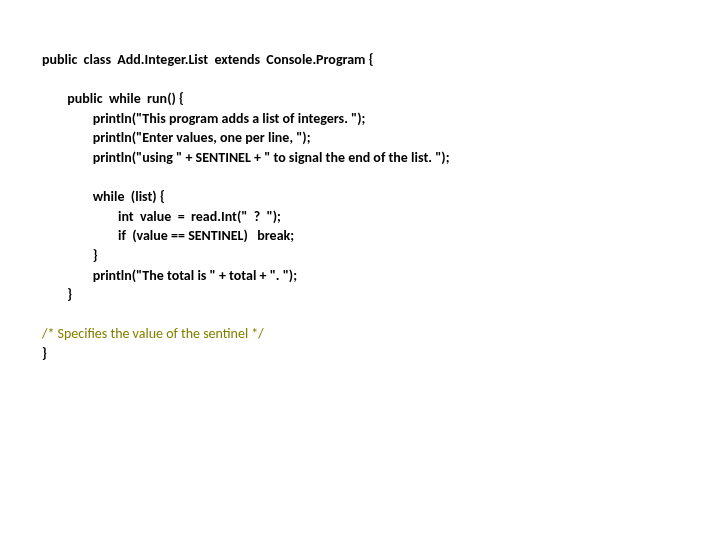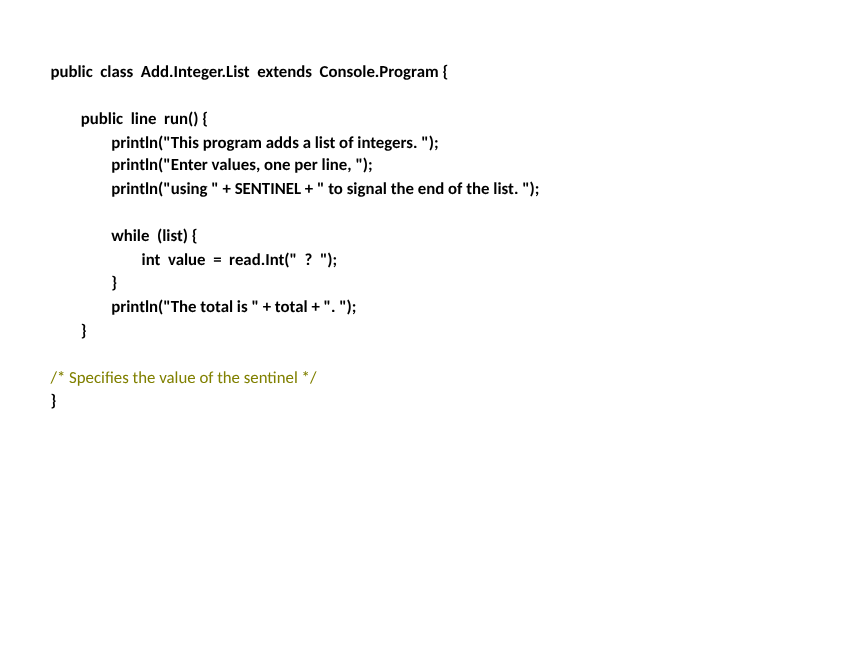--- a/index.html
+++ b/index.html
@@ -22,26 +22,27 @@
     font-weight: bold;
   }
   .comment { color: #808000; font-weight: normal; }
 </style>
 </head>
 <body>
 
 <div class="page">
   <div class="line">public  class  Add.Integer.List  extends  Console.Program {</div>
   <div class="line">&nbsp;</div>
-  <div class="line">        public  line  run() {</div>
+  <div class="line">        public  while  run() {</div>
   <div class="line">                println("This program adds a list of integers. ");</div>
   <div class="line">                println("Enter values, one per line, ");</div>
   <div class="line">                println("using " + SENTINEL + " to signal the end of the list. ");</div>
   <div class="line">&nbsp;</div>
   <div class="line">                while  (list) {</div>
   <div class="line">                        int  value  =  read.Int("  ?  ");</div>
+  <div class="line">                        if  (value == SENTINEL)   break;</div>
   <div class="line">                }</div>
   <div class="line">                println("The total is " + total + ". ");</div>
   <div class="line">        }</div>
   <div class="line">&nbsp;</div>
   <div class="line comment">/* Specifies the value of the sentinel */</div>
   <div class="line">}</div>
 </div>
 
 </body></html>

